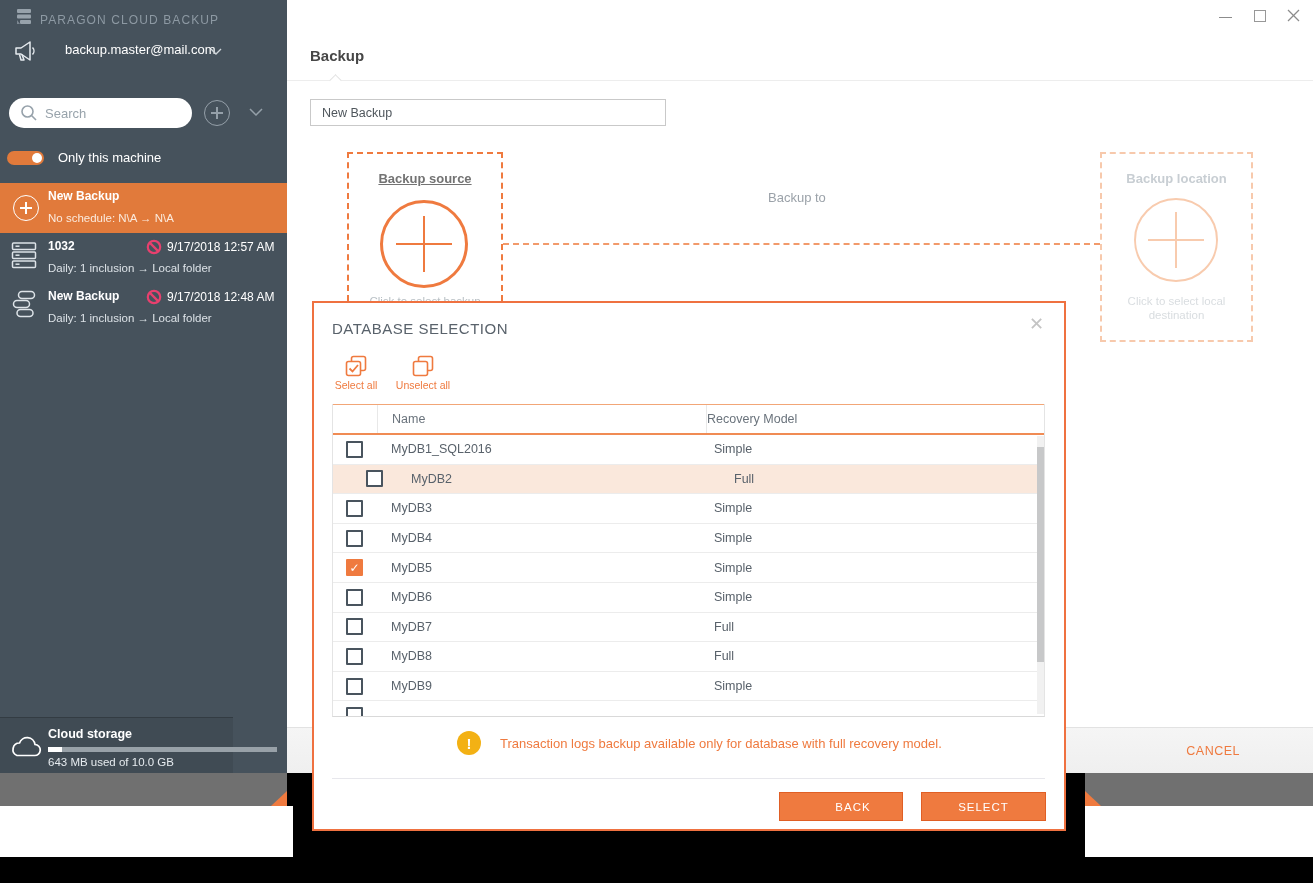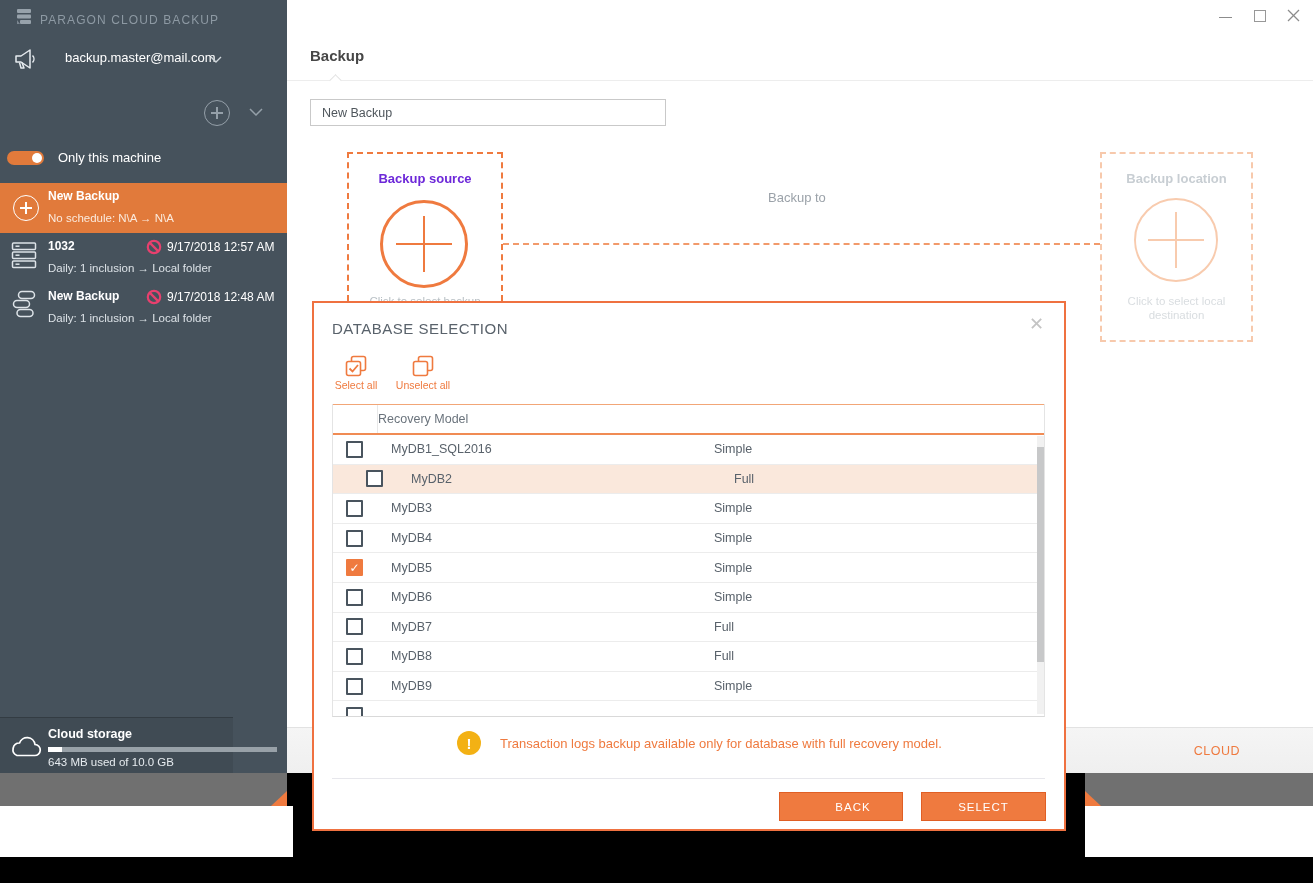--- a/index.html
+++ b/index.html
@@ -20,21 +20,21 @@
   .tab-notch{position:absolute;left:44px;top:76px;width:9px;height:9px;background:#fff;
     border-left:1px solid #e2e2e2;border-top:1px solid #e2e2e2;transform:rotate(45deg);}
 
   .name-input{position:absolute;left:23px;top:99px;width:356px;height:27px;border:1px solid #c9c9c9;
     font-size:12.5px;color:#4f565c;padding:0 0 0 11px;outline:none;background:#fff;}
 
   .card{position:absolute;top:152px;height:190px;}
   .card-title{position:absolute;left:0;right:0;top:17px;text-align:center;font-size:13px;font-weight:bold;}
   .card-hint{position:absolute;left:8px;right:8px;top:140px;text-align:center;font-size:11.5px;line-height:14px;}
   .src-card{left:60px;width:156px;border:2px dashed var(--accent);}
-  .src-card .card-title{color:#6d28d9;}
+  .src-card .card-title{color:#737373;text-decoration:underline;}
   .src-card .card-hint{color:#b9c0c5;}
   .loc-card{left:813px;width:153px;border:2px dashed #f7c9ac;}
   .loc-card .card-title{color:#c8ced3;}
   .loc-card .card-hint{color:#d9dde0;}
 
   .plus-circle{position:absolute;border-radius:50%;}
   .plus-circle::before,.plus-circle::after{content:"";position:absolute;background:currentColor;}
   .src-circle{left:31px;top:46px;width:88px;height:88px;border:3px solid var(--accent);color:var(--accent);}
   .src-circle::before{left:50%;top:13px;bottom:13px;width:2px;margin-left:-1px;}
   .src-circle::after{top:50%;left:13px;right:13px;height:2px;margin-top:-1px;}
@@ -47,21 +47,21 @@
 
   .main-footer{position:absolute;left:0;right:0;top:727px;height:46px;
     background:linear-gradient(#f5f5f5,#efefef);border-top:1px solid #e2e2e2;}
   .cancel-btn{position:absolute;right:73px;top:0;height:100%;display:flex;align-items:center;
     color:var(--accent);font-size:12.5px;letter-spacing:0.5px;cursor:pointer;}
 
   
   .sidebar{position:absolute;left:0;top:0;width:287px;height:775px;background:var(--sidebar-bg);}
   .sb-logo{position:absolute;left:16px;top:9px;}
   .sb-apptitle{position:absolute;left:40px;top:13px;font-size:12px;letter-spacing:1.1px;color:#8d99a3;}
-  .sb-account{position:absolute;left:0;top:44px;width:245px;height:30px;cursor:pointer;}
+  .sb-account{position:absolute;left:0;top:36px;width:245px;height:30px;cursor:pointer;}
   .sb-megaphone{position:absolute;left:12px;top:2px;}
   .sb-email{position:absolute;left:65px;top:6px;font-size:13px;color:#fff;}
   .sb-acc-chev{position:absolute;left:210px;top:12px;}
   .search-pill{position:absolute;left:9px;top:98px;width:183px;height:30px;border-radius:15px;background:#fff;}
   .search-pill svg{position:absolute;left:11px;top:6px;}
   .search-input{position:absolute;left:34px;top:3px;width:140px;height:24px;border:none;outline:none;
     font-size:13px;color:#5a646d;background:transparent;}
   .search-input::placeholder{color:#98a3ab;}
   .add-btn{position:absolute;left:204px;top:100px;width:26px;height:26px;border:1.5px solid #95a0a9;
     color:#95a0a9;border-radius:50%;cursor:pointer;}
@@ -178,21 +178,21 @@
     <div class="connector"></div>
     <div class="backup-to">Backup to</div>
 
     <div class="card loc-card">
       <div class="card-title">Backup location</div>
       <div class="plus-circle loc-circle"></div>
       <div class="card-hint">Click to select local destination</div>
     </div>
 
     <div class="main-footer">
-      <span class="cancel-btn">CLOUD</span>
+      <span class="cancel-btn">CANCEL</span>
     </div>
   </div>
 
   <div class="sidebar">
     <svg class="sb-logo" width="15" height="17">
       <rect x="1" y="0" width="14" height="4" rx="1" fill="#97a2ab"></rect>
       <rect x="1" y="5.5" width="14" height="4" rx="1" fill="#97a2ab"></rect>
       <rect x="4" y="11" width="11" height="4" rx="1" fill="#97a2ab"></rect>
       <path d="M1 11 L4 15 L1 15 Z" fill="#7c8791"></path>
     </svg>
@@ -205,20 +205,27 @@
           <path d="M7.5 16.5 l1.5 5.5 h3 l-2 -5.5"></path>
           <path d="M20.5 9.5 a5 5 0 0 1 0 7"></path>
         </g>
       </svg>
       <span class="sb-email">backup.master@mail.com</span>
       <svg class="sb-acc-chev" width="12" height="7">
         <path d="M1 1 L6 6 L11 1" fill="none" stroke="#cfd6da" stroke-width="1.4"></path>
       </svg>
     </div>
 
+    <div class="search-pill">
+      <svg width="18" height="18">
+        <circle cx="7.5" cy="7.5" r="5.5" fill="none" stroke="#97a2ab" stroke-width="1.6"></circle>
+        <line x1="11.5" y1="11.5" x2="16" y2="16" stroke="#97a2ab" stroke-width="1.6"></line>
+      </svg>
+      <input class="search-input" placeholder="Search" style="">
+    </div>
     <div class="add-btn"></div>
     <svg class="sb-list-chev" width="14" height="8">
       <path d="M1 1 L7 7 L13 1" fill="none" stroke="#95a0a9" stroke-width="1.5"></path>
     </svg>
 
     <div class="toggle">
       <span class="toggle-knob"></span>
     </div>
     <div class="toggle-label">Only this machine</div>
 
@@ -313,20 +320,21 @@
           <rect x="6.5" y="1.5" width="14" height="14" rx="2"></rect>
           <rect x="1.5" y="6.5" width="14" height="14" rx="2"></rect>
         </g>
       </svg>
       <span class="tool-label">Unselect all</span>
     </div>
 
     <div class="db-table">
       <div class="thead">
         <div class="th th-cb"></div>
+        <div class="th th-name">Name</div>
         <div class="th th-rec">Recovery Model</div>
       </div>
       <div>
           <div class="trow">
             <span class="cb"></span>
             <span class="cell name">MyDB1_SQL2016</span>
             <span class="cell rec">Simple</span>
           </div>
           <div class="trow hl">
             <span class="cb"></span>

